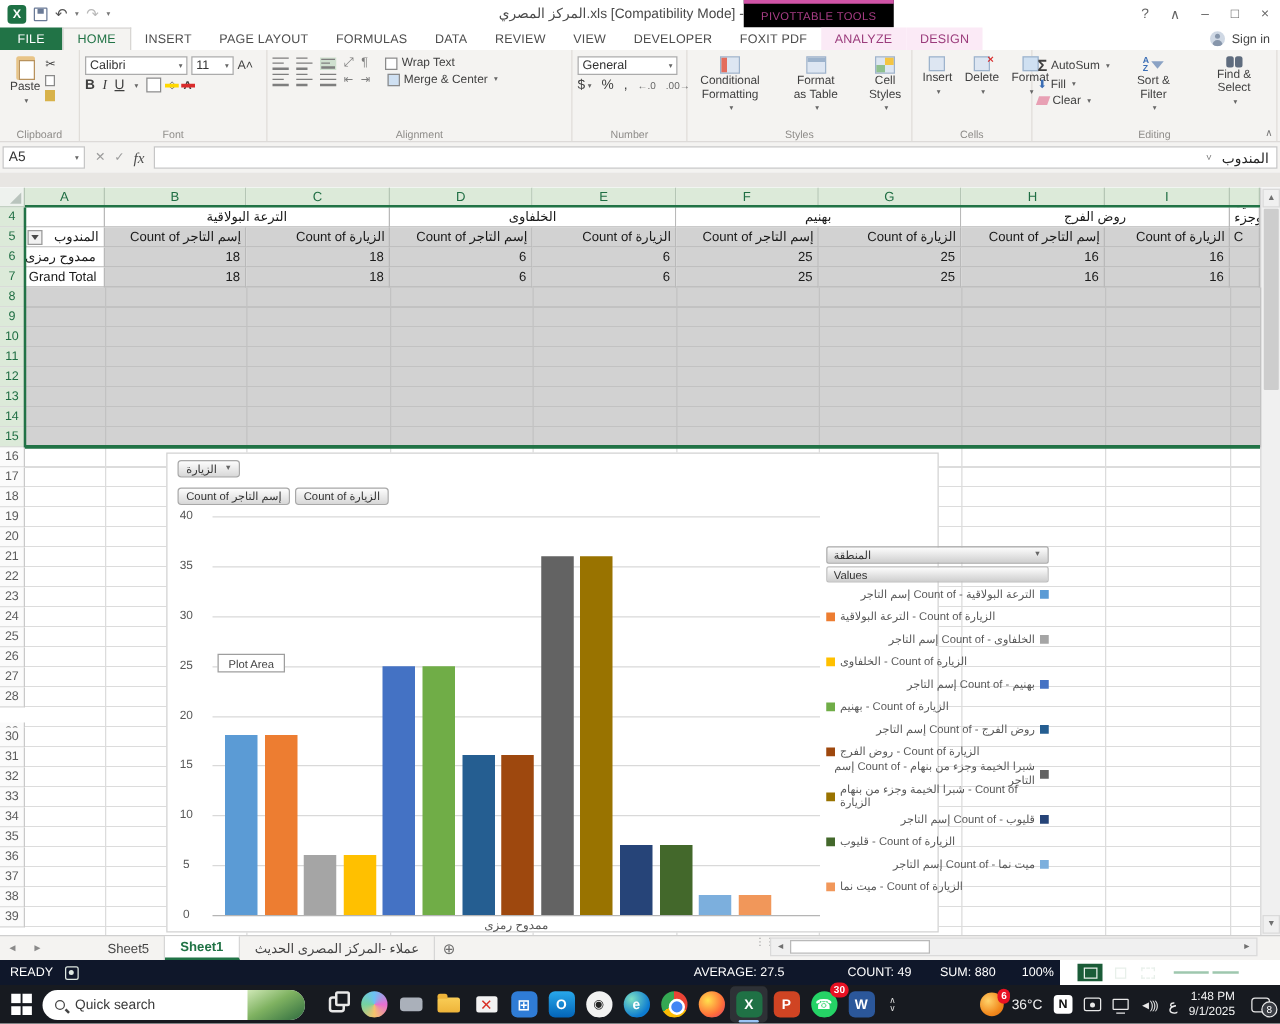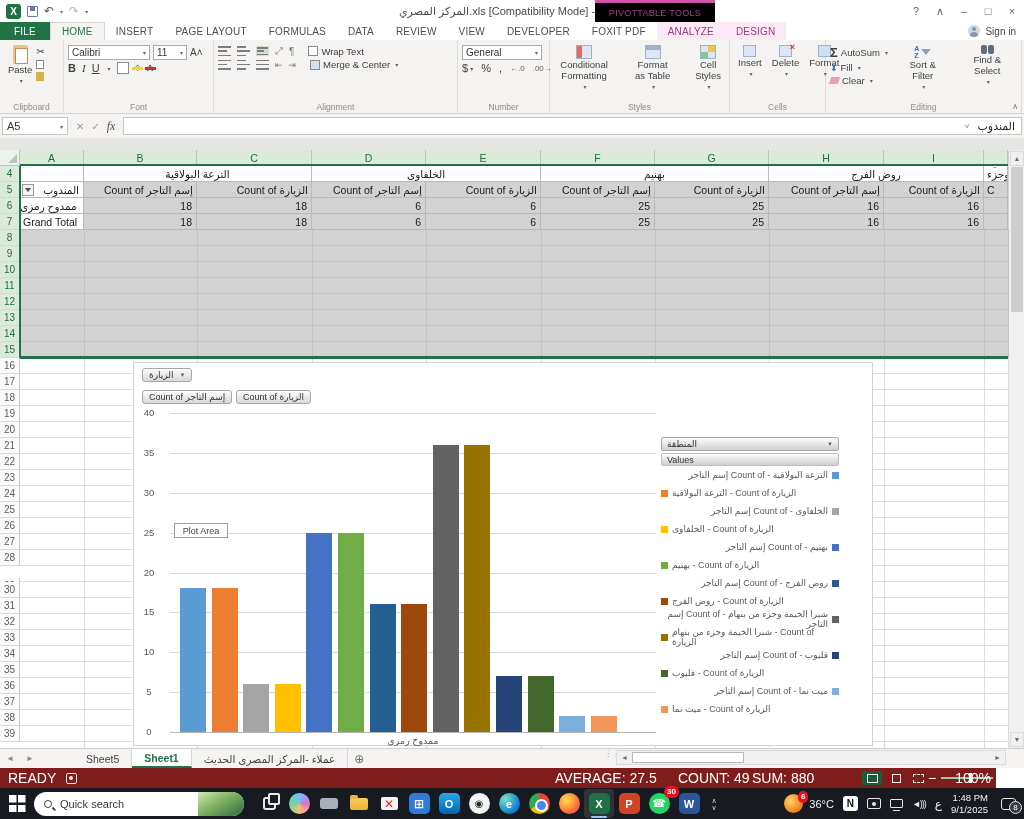--- a/index.html
+++ b/index.html
@@ -88,21 +88,21 @@
      repeating-linear-gradient(to bottom,#d2d2d2 0 15px,#c2c2c2 15px 16px);}
   .vline{position:absolute;width:1px;background:#c2c2c2;}
   #lower{position:absolute;left:20px;top:208px;width:988px;height:390px;background:
      repeating-linear-gradient(to bottom,#fff 0 15px,#dcdcdc 15px 16px);}
   .vline2{position:absolute;width:1px;background:#dcdcdc;}
   .greenline{position:absolute;background:#217346;z-index:5;}
   .filter-btn{width:12px;height:12px;border:1px solid #9a9a9a;background:#f2f2f2;display:flex;align-items:center;justify-content:center;margin-left:2px;}
   .filter-btn .f{width:0;height:0;border-left:3px solid transparent;border-right:3px solid transparent;border-top:4px solid #4a4a4a;}
 
   
-  #chart{position:absolute;left:133px;top:212px;width:740px;height:384px;background:#fff;border:1px solid #d2d2d2;z-index:6;}
+  #chart{position:absolute;left:133px;top:212px;width:618px;height:384px;background:#fff;border:1px solid #d2d2d2;z-index:6;}
   .fld-btn{position:absolute;height:14px;background:linear-gradient(#fdfdfd,#d8d8d8);border:1px solid #a8a8a8;border-radius:3px;
            font-size:9px;color:#333;display:flex;align-items:center;gap:4px;padding:0 6px;}
   .gl{position:absolute;height:1px;background:#d9d9d9;}
   .gl.axis{background:#b5b5b5;}
   .ytick{position:absolute;width:30px;text-align:center;font-size:9.5px;color:#595959;}
   .bar{position:absolute;width:26px;}
   #xlab{position:absolute;left:36px;width:486px;top:372px;text-align:center;font-size:9.5px;color:#595959;}
   #plotarea-tip{position:absolute;left:40px;top:160px;width:54px;height:15px;background:#fff;border:1px solid #9e9e9e;font-size:9px;color:#444;display:flex;align-items:center;justify-content:center;z-index:7;}
   #legend{position:absolute;left:527px;top:74px;width:178px;}
   #lg-region{height:14px;background:linear-gradient(#fdfdfd,#cfcfcf);border:1px solid #a8a8a8;border-radius:2px;display:flex;align-items:center;justify-content:space-between;padding:0 5px;font-size:9px;color:#333;}
@@ -120,21 +120,21 @@
   .nav-ar{width:20px;display:flex;align-items:center;justify-content:center;color:#8a8a8a;font-size:8px;}
   .sheet-tab{padding:0 12px;display:flex;align-items:center;color:#444;border-right:1px solid #d6d6d6;}
   .sheet-tab.active{background:#fff;color:#217346;font-weight:bold;border-bottom:2px solid #217346;}
   #addsheet{width:22px;display:flex;align-items:center;justify-content:center;color:#6e6e6e;font-size:12px;}
   #hsplit{position:absolute;left:604px;top:752px;width:6px;height:12px;color:#9a9a9a;font-size:8px;line-height:4px;}
   #hscroll{position:absolute;left:616px;top:750px;width:390px;height:15px;background:#f0f0f0;border:1px solid #dadada;}
   #hthumb{position:absolute;left:15px;top:1px;width:112px;height:11px;background:#fff;border:1px solid #b9b9b9;}
   .hbtn{position:absolute;top:1px;width:13px;height:11px;color:#707070;font-size:7px;display:flex;align-items:center;justify-content:center;}
 
   
-  #statusbar{position:absolute;left:0;top:768px;width:996px;height:20px;background:#7f1d1d;color:#fff;font-size:14px;}
+  #statusbar{position:absolute;left:0;top:768px;width:848px;height:20px;background:#0f172a;color:#fff;font-size:10px;}
   #st-ready{position:absolute;left:8px;top:0;height:20px;display:flex;align-items:center;gap:10px;}
   .macro-ic{width:11px;height:11px;border:1.5px solid #dfe9e2;border-radius:2px;position:relative;}
   .macro-ic:after{content:'';position:absolute;left:2px;top:2px;width:4px;height:4px;background:#dfe9e2;border-radius:50%;}
   .st-stat{position:absolute;top:0;height:20px;display:flex;align-items:center;}
   .viewbtn{position:absolute;top:3px;width:20px;height:14px;display:flex;align-items:center;justify-content:center;}
   .vb-ic{width:11px;height:9px;border:1px solid #e8f0ea;background:transparent;}
   .viewbtn.on{background:#1a5c38;}
   #zoomctl{position:absolute;left:928px;top:0;height:20px;display:flex;align-items:center;gap:5px;}
   #ztrack{width:52px;height:2px;background:#9ec7ae;position:relative;}
   #zthumb{position:absolute;left:28px;top:-4px;width:3px;height:10px;background:#fff;}

